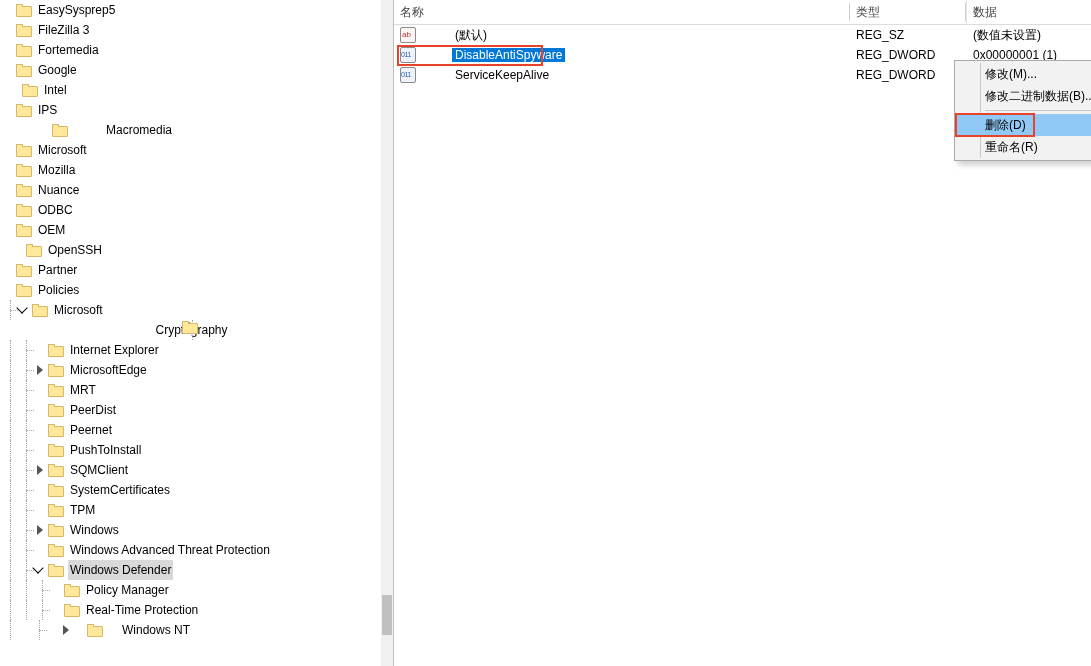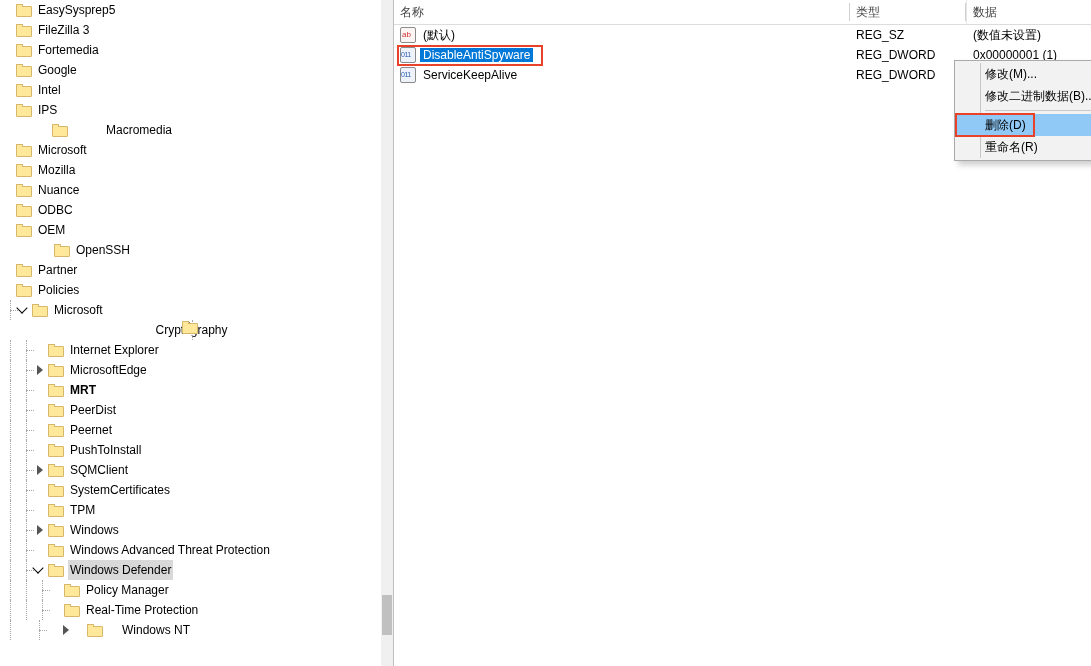--- a/index.html
+++ b/index.html
@@ -185,21 +185,21 @@
     display: flex;
     height: 20px;
     align-items: center;
   }
   .row .cell {
     display: flex;
     align-items: center;
     height: 20px;
     box-sizing: border-box;
   }
-  .row .cell-name { width: 456px; padding-left: 6px; }
+  .row .cell-name { width: 456px; padding-left: 6px; gap: 32px; }
   .row .cell-type { width: 117px; padding-left: 6px; }
   .row .cell-data { flex: 1; padding-left: 6px; }
 
   .reg-icon {
     width: 16px;
     height: 16px;
     display: inline-block;
     margin-right: 4px;
     position: relative;
     border: 1px solid #8a8a8a;
@@ -320,21 +320,21 @@
         <div class="tree-item" style="padding-left: 2px;">
           <span class="twisty"></span>
           <span class="folder-icon"></span>
           <span class="tree-label">Fortemedia</span>
         </div>
         <div class="tree-item" style="padding-left: 2px;">
           <span class="twisty"></span>
           <span class="folder-icon"></span>
           <span class="tree-label">Google</span>
         </div>
-        <div class="tree-item" style="padding-left: 2px;">
+        <div class="tree-item" style="padding-left: 8px;">
           <span class="twisty"></span>
           <span class="folder-icon"></span>
           <span class="tree-label">Intel</span>
         </div>
         <div class="tree-item" style="padding-left: 2px;">
           <span class="twisty"></span>
           <span class="folder-icon"></span>
           <span class="tree-label">IPS</span>
         </div>
         <div class="tree-item" style="padding-left: 6px; gap: 32px;">
@@ -360,21 +360,21 @@
         <div class="tree-item" style="padding-left: 2px;">
           <span class="twisty"></span>
           <span class="folder-icon"></span>
           <span class="tree-label">ODBC</span>
         </div>
         <div class="tree-item" style="padding-left: 2px;">
           <span class="twisty"></span>
           <span class="folder-icon"></span>
           <span class="tree-label">OEM</span>
         </div>
-        <div class="tree-item" style="padding-left: 12px; margin-left: 28px;">
+        <div class="tree-item" style="padding-left: 12px;">
           <span class="twisty"></span>
           <span class="folder-icon"></span>
           <span class="tree-label">OpenSSH</span>
         </div>
         <div class="tree-item" style="padding-left: 2px;">
           <span class="twisty"></span>
           <span class="folder-icon"></span>
           <span class="tree-label">Partner</span>
         </div>
         <div class="tree-item" style="padding-left: 2px;">
@@ -420,21 +420,21 @@
             <span class="dotline-v"></span>
           </span>
           <span class="indent-unit">
             <span class="dotline-v"></span>
             <span class="dotline-h"></span>
           </span>
           <span class="twisty collapsed"></span>
           <span class="folder-icon"></span>
           <span class="tree-label">MicrosoftEdge</span>
         </div>
-        <div class="tree-item" style="padding-left: 2px; font-weight: bold;">
+        <div class="tree-item" style="padding-left: 2px;">
           <span class="indent-unit">
             <span class="dotline-v"></span>
           </span>
           <span class="indent-unit">
             <span class="dotline-v"></span>
             <span class="dotline-h"></span>
           </span>
           <span class="twisty"></span>
           <span class="folder-icon"></span>
           <span class="tree-label">MRT</span>

